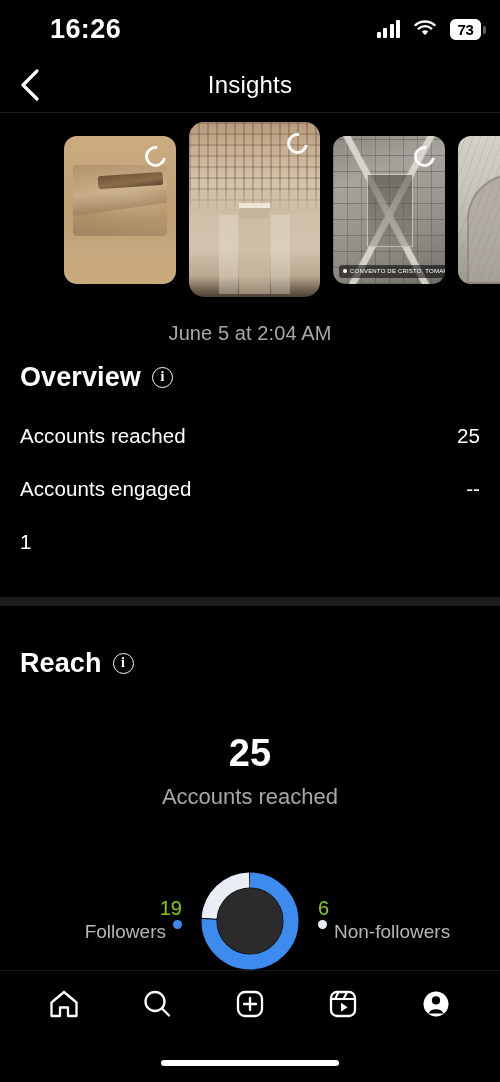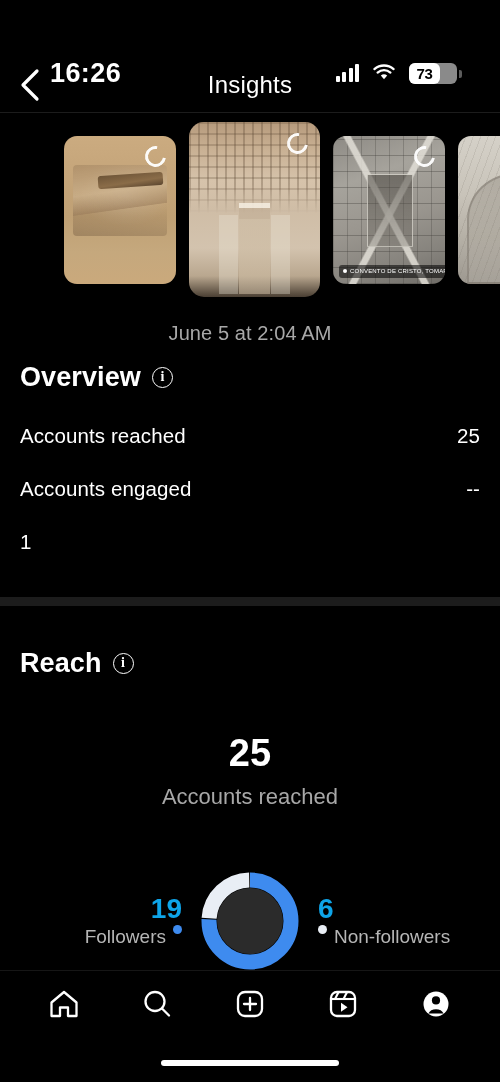--- a/index.html
+++ b/index.html
@@ -9,34 +9,33 @@
     font-family: "Liberation Sans", sans-serif;
     -webkit-font-smoothing: antialiased;
     overflow: hidden;
   }
   .phone { position: relative; width: 500px; height: 1082px; background: #000; color: #fff; }
 
   
   .statusbar {
     position: absolute; top: 0; left: 0; right: 0; height: 58px;
     display: flex; align-items: center; justify-content: space-between;
-    padding: 0 43px 0 50px;
-    margin-top: 44px;
+    padding: 0 19px 0 50px;
   }
   .status-time { font-size: 27px; font-weight: 600; letter-spacing: .4px; color: #fff; }
   .status-right { display: flex; align-items: center; gap: 13px; }
   .sig { display: flex; align-items: flex-end; gap: 2.5px; height: 18px; }
   .sig i { display: block; width: 4px; background: #fff; border-radius: 1px; }
   .sig i:nth-child(1) { height: 6px; }
   .sig i:nth-child(2) { height: 10px; }
   .sig i:nth-child(3) { height: 14px; }
   .sig i:nth-child(4) { height: 18px; background: #fff; }
   .wifi { width: 24px; height: 18px; position: relative; }
   .battery {
-    position: relative; width: 48px; height: 21px; border-radius: 6px;
+    position: relative; width: 31px; height: 21px; border-radius: 6px;
     background: #8a8a8a; display: flex; align-items: center;
   }
   .battery .fill {
     position: absolute; left: 0; top: 0; bottom: 0; width: 31px;
     background: #fff; border-radius: 6px;
   }
   .battery .pct {
     position: relative; z-index: 2; font-size: 15px; font-weight: 700;
     color: #000; width: 31px; text-align: center; letter-spacing: -.3px;
   }
@@ -189,21 +188,21 @@
   }
   .reach-sub { margin-top: 9px; text-align: center; font-size: 22px; color: #a8a8a8; }
 
   .donut-row {
     position: absolute; top: 862px; left: 0; right: 0; height: 118px;
     display: flex; align-items: center; justify-content: center;
   }
   .legend { width: 172px; }
   .legend.left { text-align: right; padding-right: 16px; }
   .legend.right { text-align: left; padding-left: 16px; }
-  .legend .num { font-size: 28px; font-weight: 700; color: #0ea5e9; line-height: 1.18; }
+  .legend .num { font-size: 20px; font-weight: 400; color: #84cc16; line-height: 1.18; }
   .legend .lbl {
     font-size: 19px; color: #b6b6b6; display: flex; align-items: flex-start; gap: 7px; line-height: 1.3;
   }
   .legend.left .lbl { justify-content: flex-end; }
   .legend.right .lbl { justify-content: flex-start; }
   .dot { width: 9px; height: 9px; border-radius: 50%; display: inline-block; flex: 0 0 auto; }
 
   .donut { position: relative; width: 104px; height: 104px; flex: 0 0 auto; }
   .donut svg { display: block; transform: rotate(-90deg); }
   .donut .hole {

